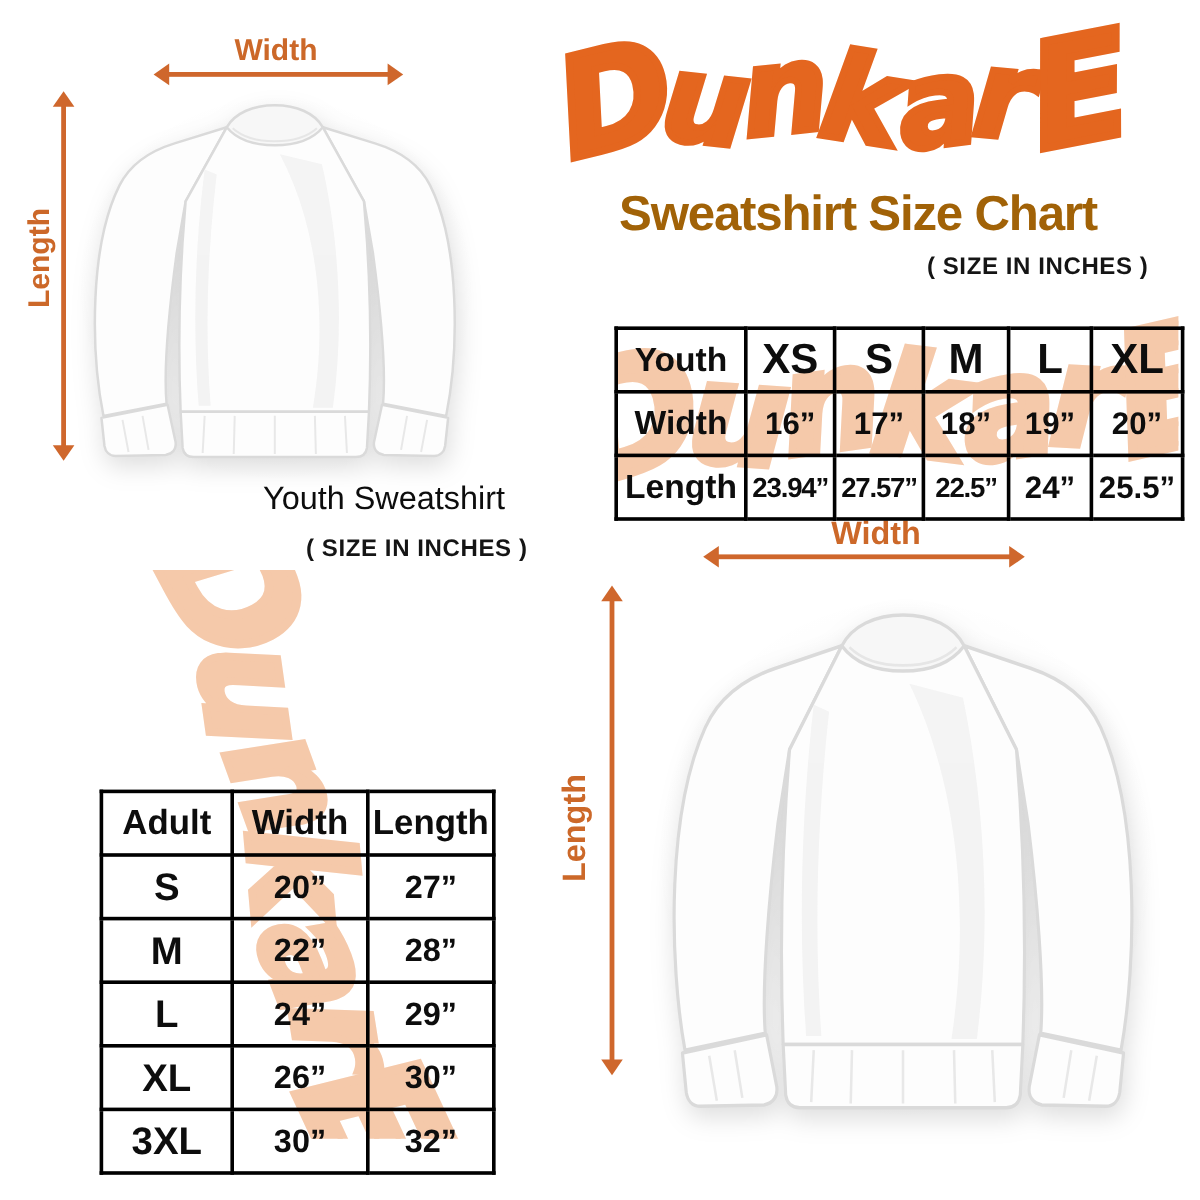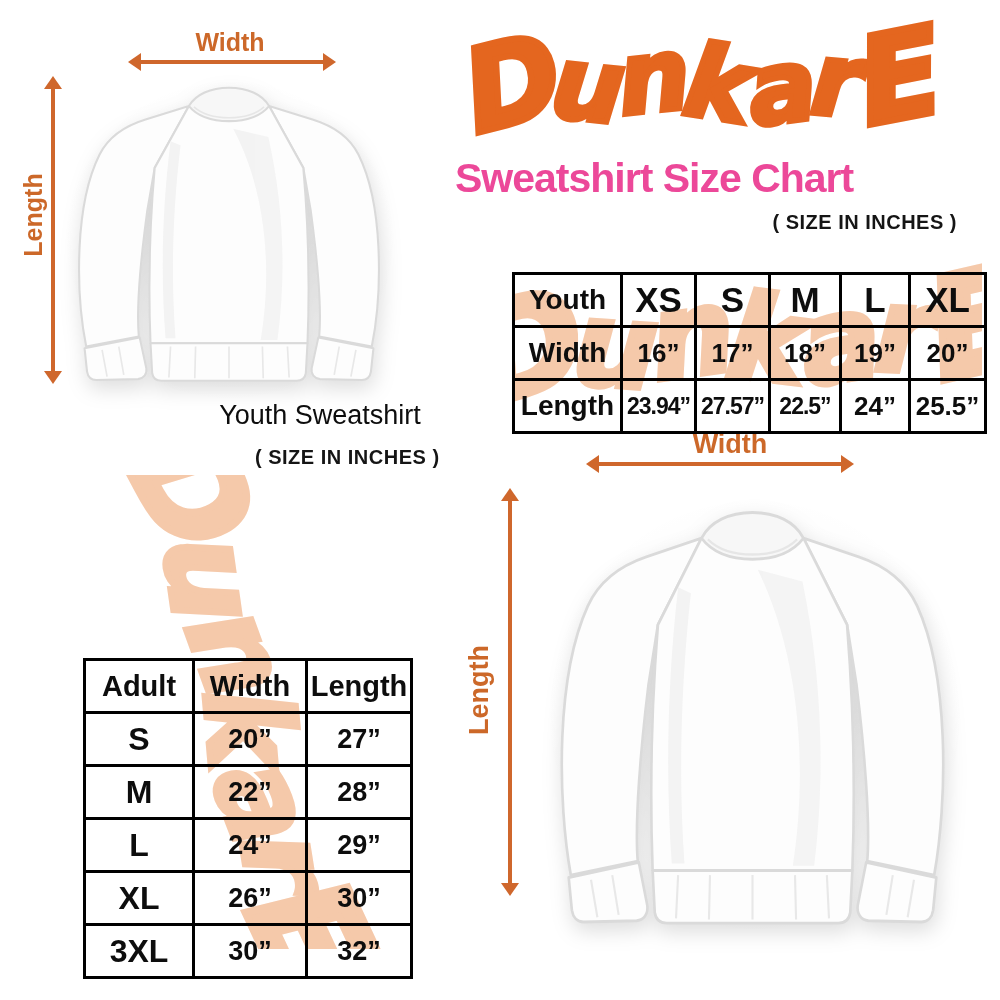--- a/index.html
+++ b/index.html
@@ -34,22 +34,22 @@
   .lg0{transform:rotate(-14deg) translateY(6px);font-size:1.14em;}
   .lg1{transform:rotate(6deg) translateY(3px);margin-left:-0.06em;}
   .lg2{transform:rotate(-6deg) translateY(-6px);margin-left:-0.05em;}
   .lg3{transform:rotate(9deg) translateY(2px);margin-left:-0.04em;}
   .lg4{transform:rotate(-7deg) translateY(5px);margin-left:-0.05em;}
   .lg5{transform:rotate(5deg) translateY(-2px);margin-left:-0.03em;}
   .lg6{transform:rotate(-11deg) translateY(1px);font-size:1.2em;margin-left:-0.02em;}
 
   #logo-main{left:420px;top:16px;width:565px;height:150px;text-align:center;
     font-size:100px;color:#E4661F;}
-  #main-title{left:455px;top:155px;width:520px;text-align:left;
-    font-weight:bold;font-size:41px;letter-spacing:-1px;color:#ec4899;}
+  #main-title{left:455px;top:155px;width:520px;text-align:center;
+    font-weight:bold;font-size:41px;letter-spacing:-1px;color:#a16207;}
 
   
   table.szt{border-collapse:collapse;table-layout:fixed;position:relative;z-index:2;background:transparent;}
   table.szt td{border:3px solid #000;text-align:center;vertical-align:middle;
     padding:0;background:transparent;font-weight:bold;color:#0d0d0d;}
   #youth-table{width:472px;margin-top:24px;}
   #youth-table td{height:50px;}
   #youth-table .hc{font-size:28px;}
   #youth-table .hs{font-size:35px;font-weight:800;}
   #youth-table .rl{font-size:28px;}

